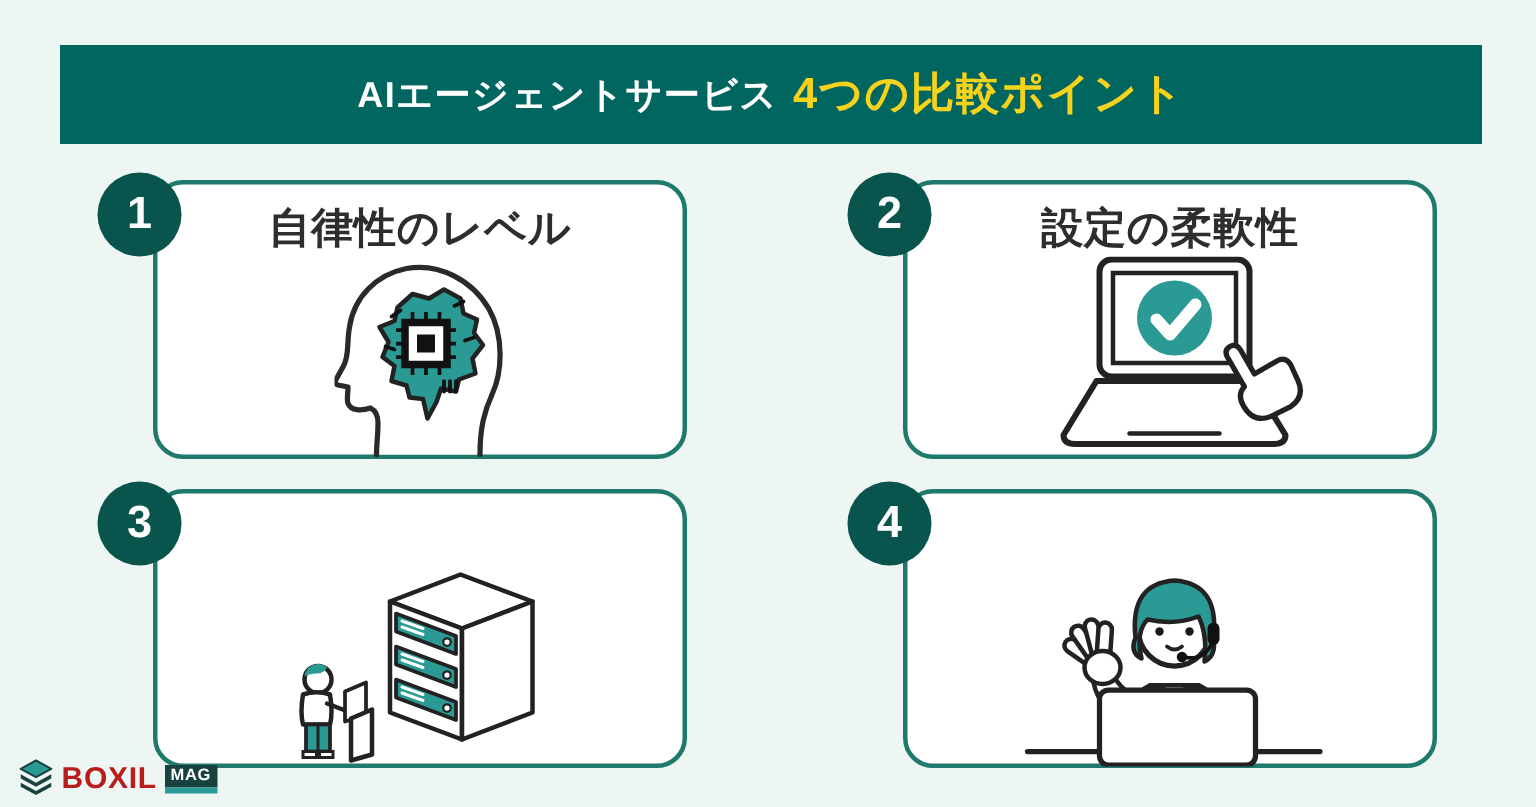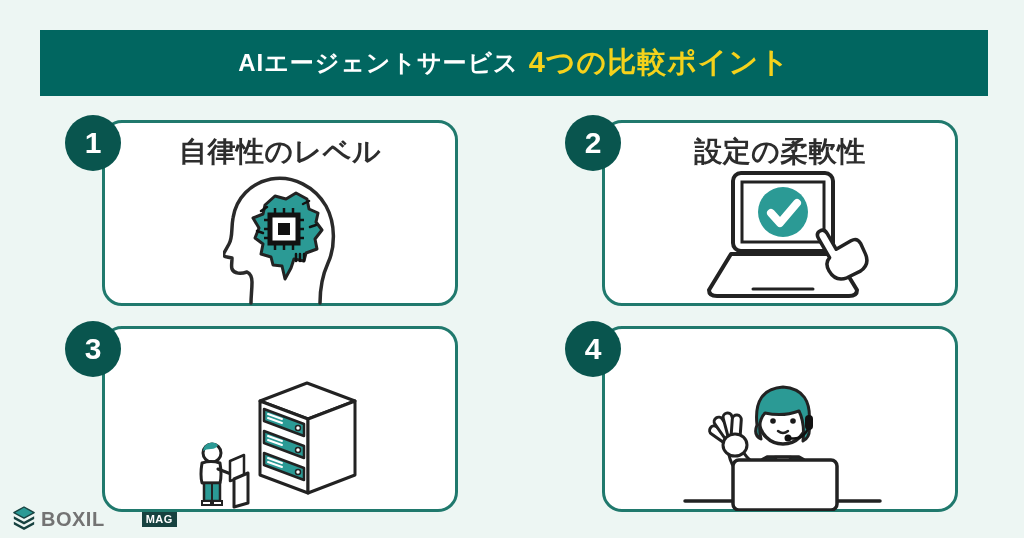--- a/index.html
+++ b/index.html
@@ -20,22 +20,22 @@
         color:#2d2d2d;font-size:28px;font-weight:700;letter-spacing:0.5px;}
   .card.c4 .card-title{font-size:25px;top:14px;}
   .card svg{position:absolute;}
 
   .card1{left:102px;top:120px;}
   .card2{left:602px;top:120px;}
   .card3{left:102px;top:326px;}
   .card4{left:602px;top:326px;}
 
   .logo{position:absolute;left:12px;top:506px;display:flex;align-items:center;gap:5px;}
-  .logo .brand{color:#737373;font-size:20px;font-weight:800;letter-spacing:0.5px;}
-  .logo .mag-badge{display:flex;margin-left:32px;}
+  .logo .brand{color:#b91c1c;font-size:20px;font-weight:800;letter-spacing:0.5px;}
+  .logo .mag-badge{display:flex;flex-direction:column;}
   .logo .mag-top{background:#174240;color:#ffffff;font-size:11px;font-weight:800;
         padding:1px 4px;line-height:13px;letter-spacing:0.5px;}
   .logo .mag-bar{height:4px;background:#2b9a95;}
 </style>
 </head>
 <body>
 
 <div class="page">
 
   <div class="banner">

